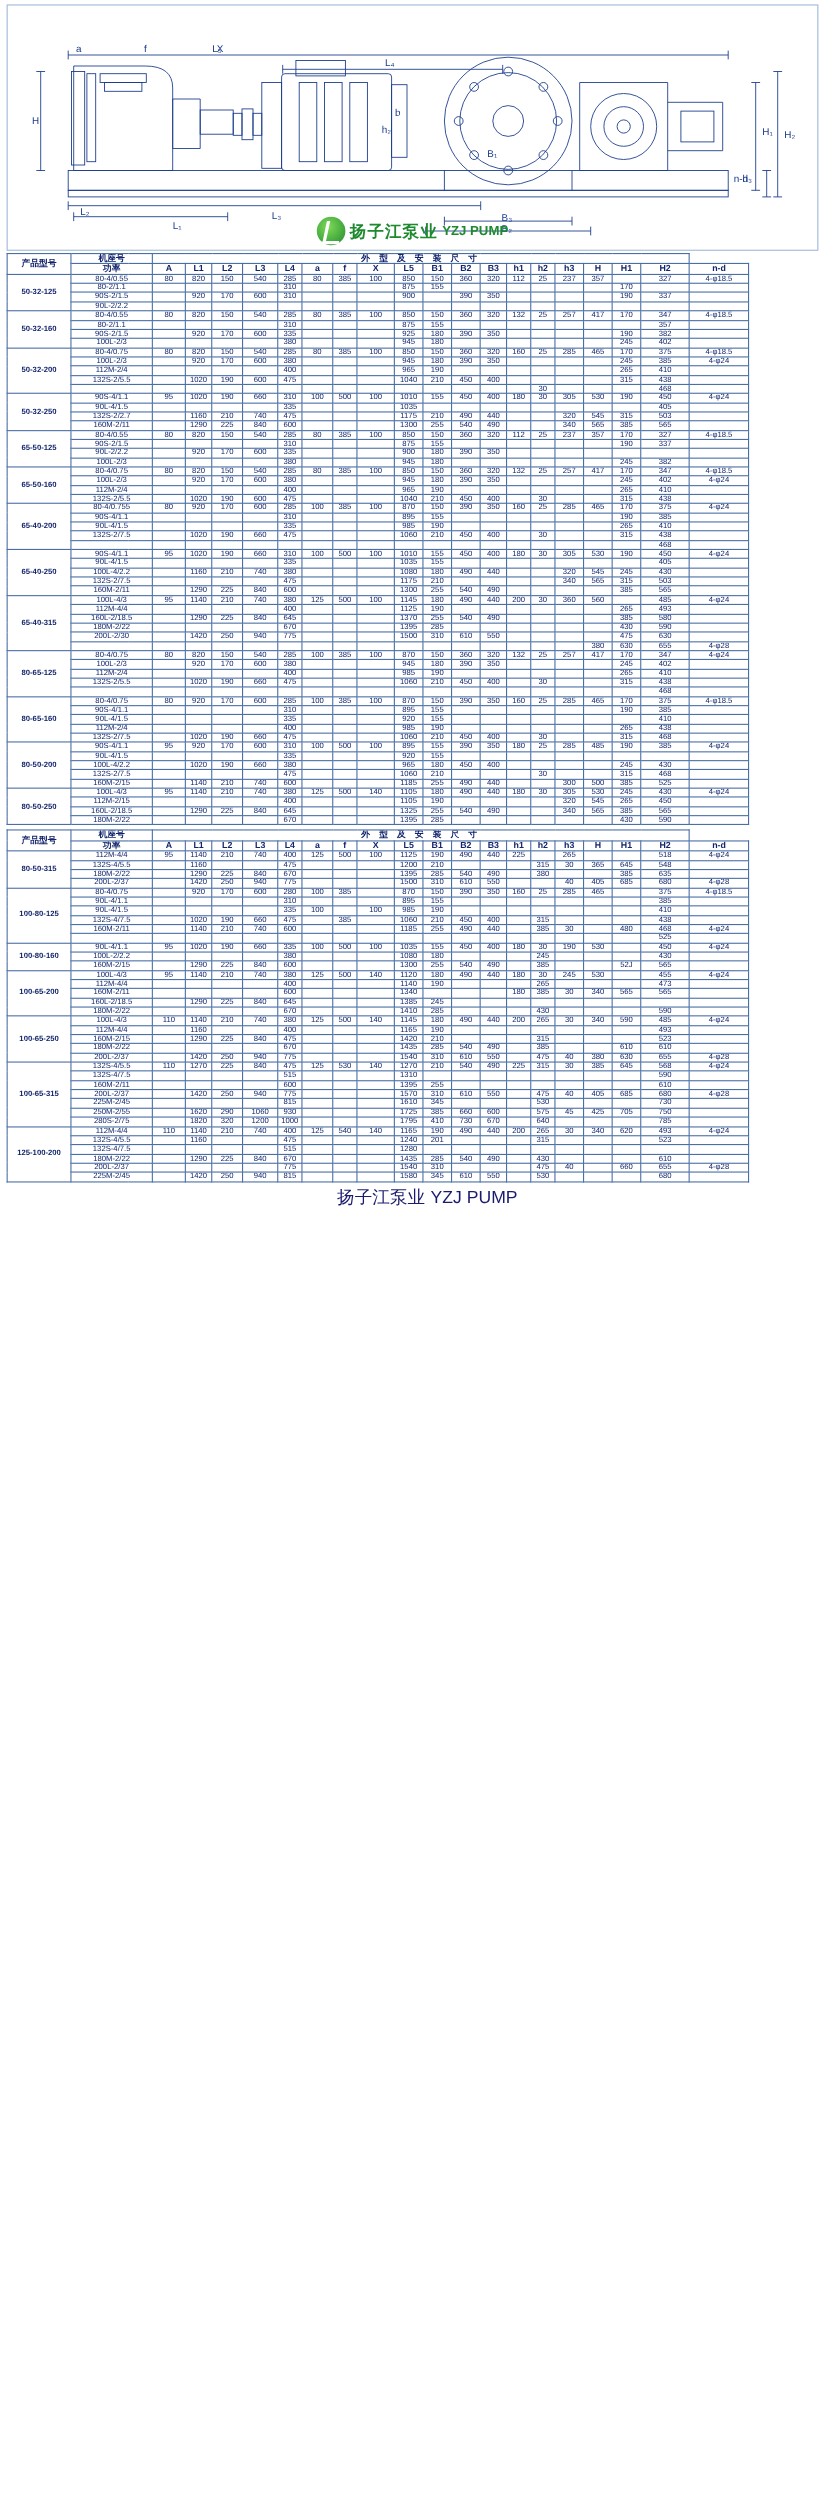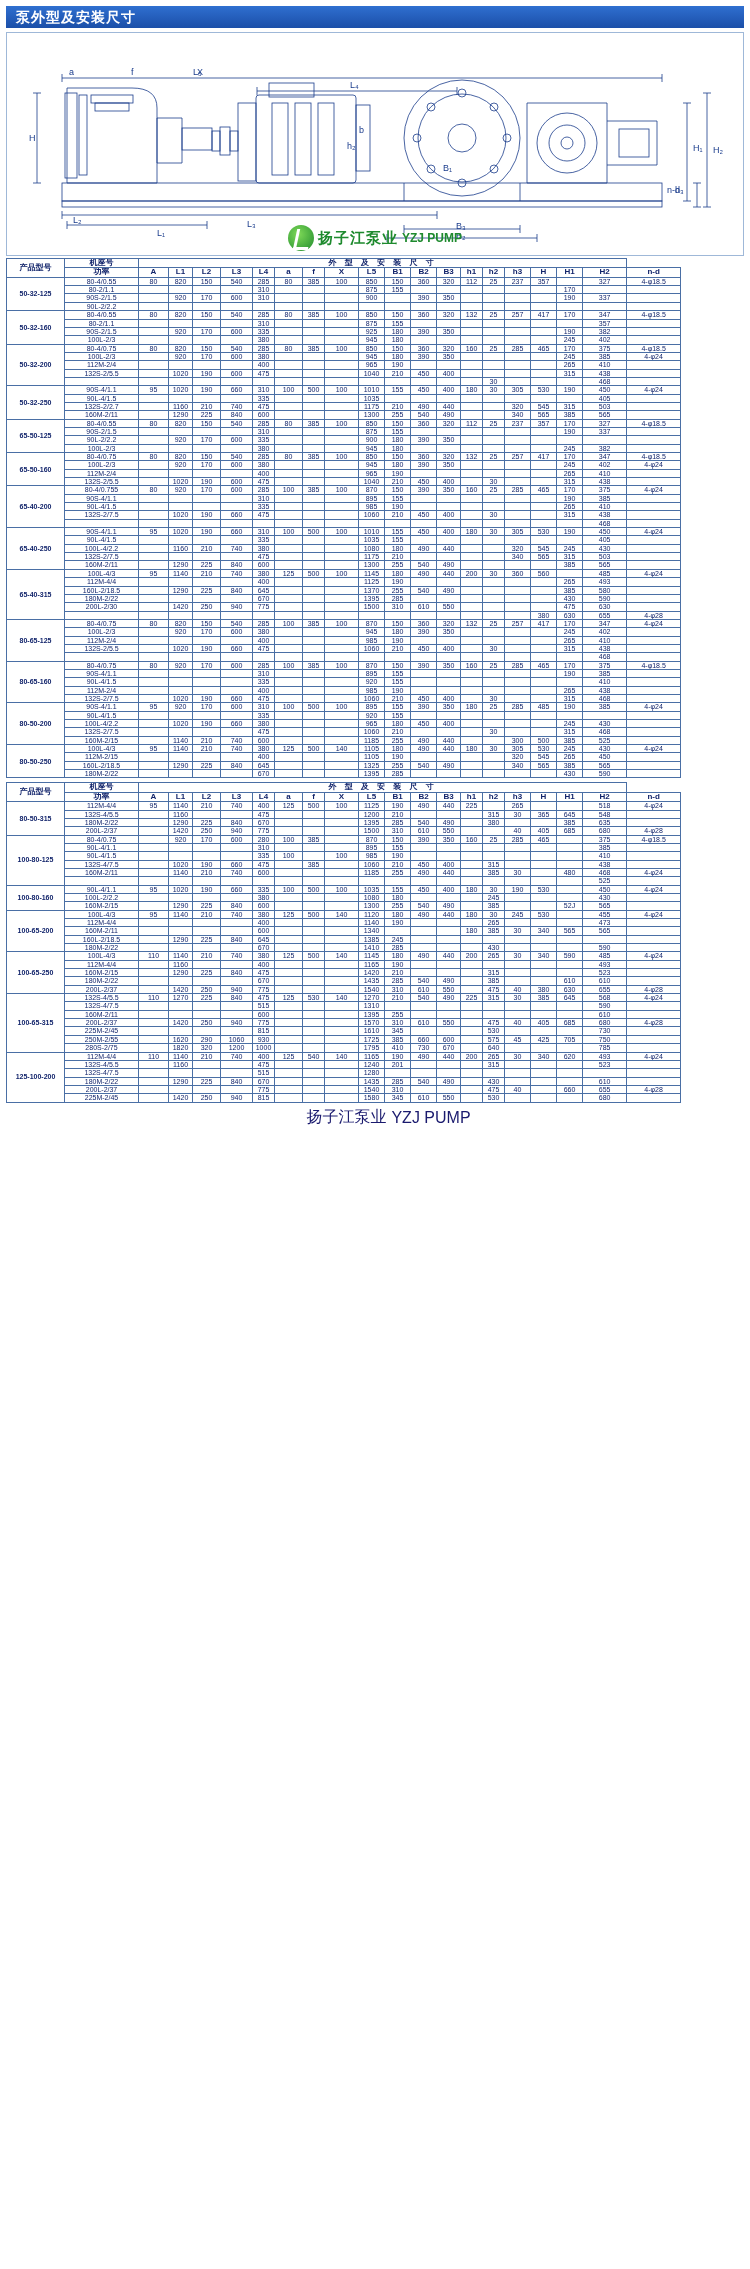--- a/index.html
+++ b/index.html
@@ -88,21 +88,20 @@
   .hdr-main{font-size:9px;font-weight:bold;letter-spacing:3px;margin-left:44px;}
   .model{font-size:8px;font-weight:bold;}
   .motor{font-size:7.5px;}
   .nd{font-size:7.5px;}
 </style>
 </head>
 <body>
 
 <div class="page">
 
-  <div class="titlebar">泵外型及安装尺寸</div>
 
   <div class="drawing">
     <svg width="736" height="220" viewBox="0 0 736 220">
       <g stroke="#1a3c8c" fill="none" stroke-width="0.8">
 
         <rect x="55" y="150" width="600" height="18"></rect>
         <rect x="55" y="168" width="600" height="6"></rect>
 
         <path d="M60 60 L60 150 L150 150 L150 75 Q150 55 125 55 L60 55 Z"></path>
         <rect x="58" y="60" width="12" height="85"></rect>

